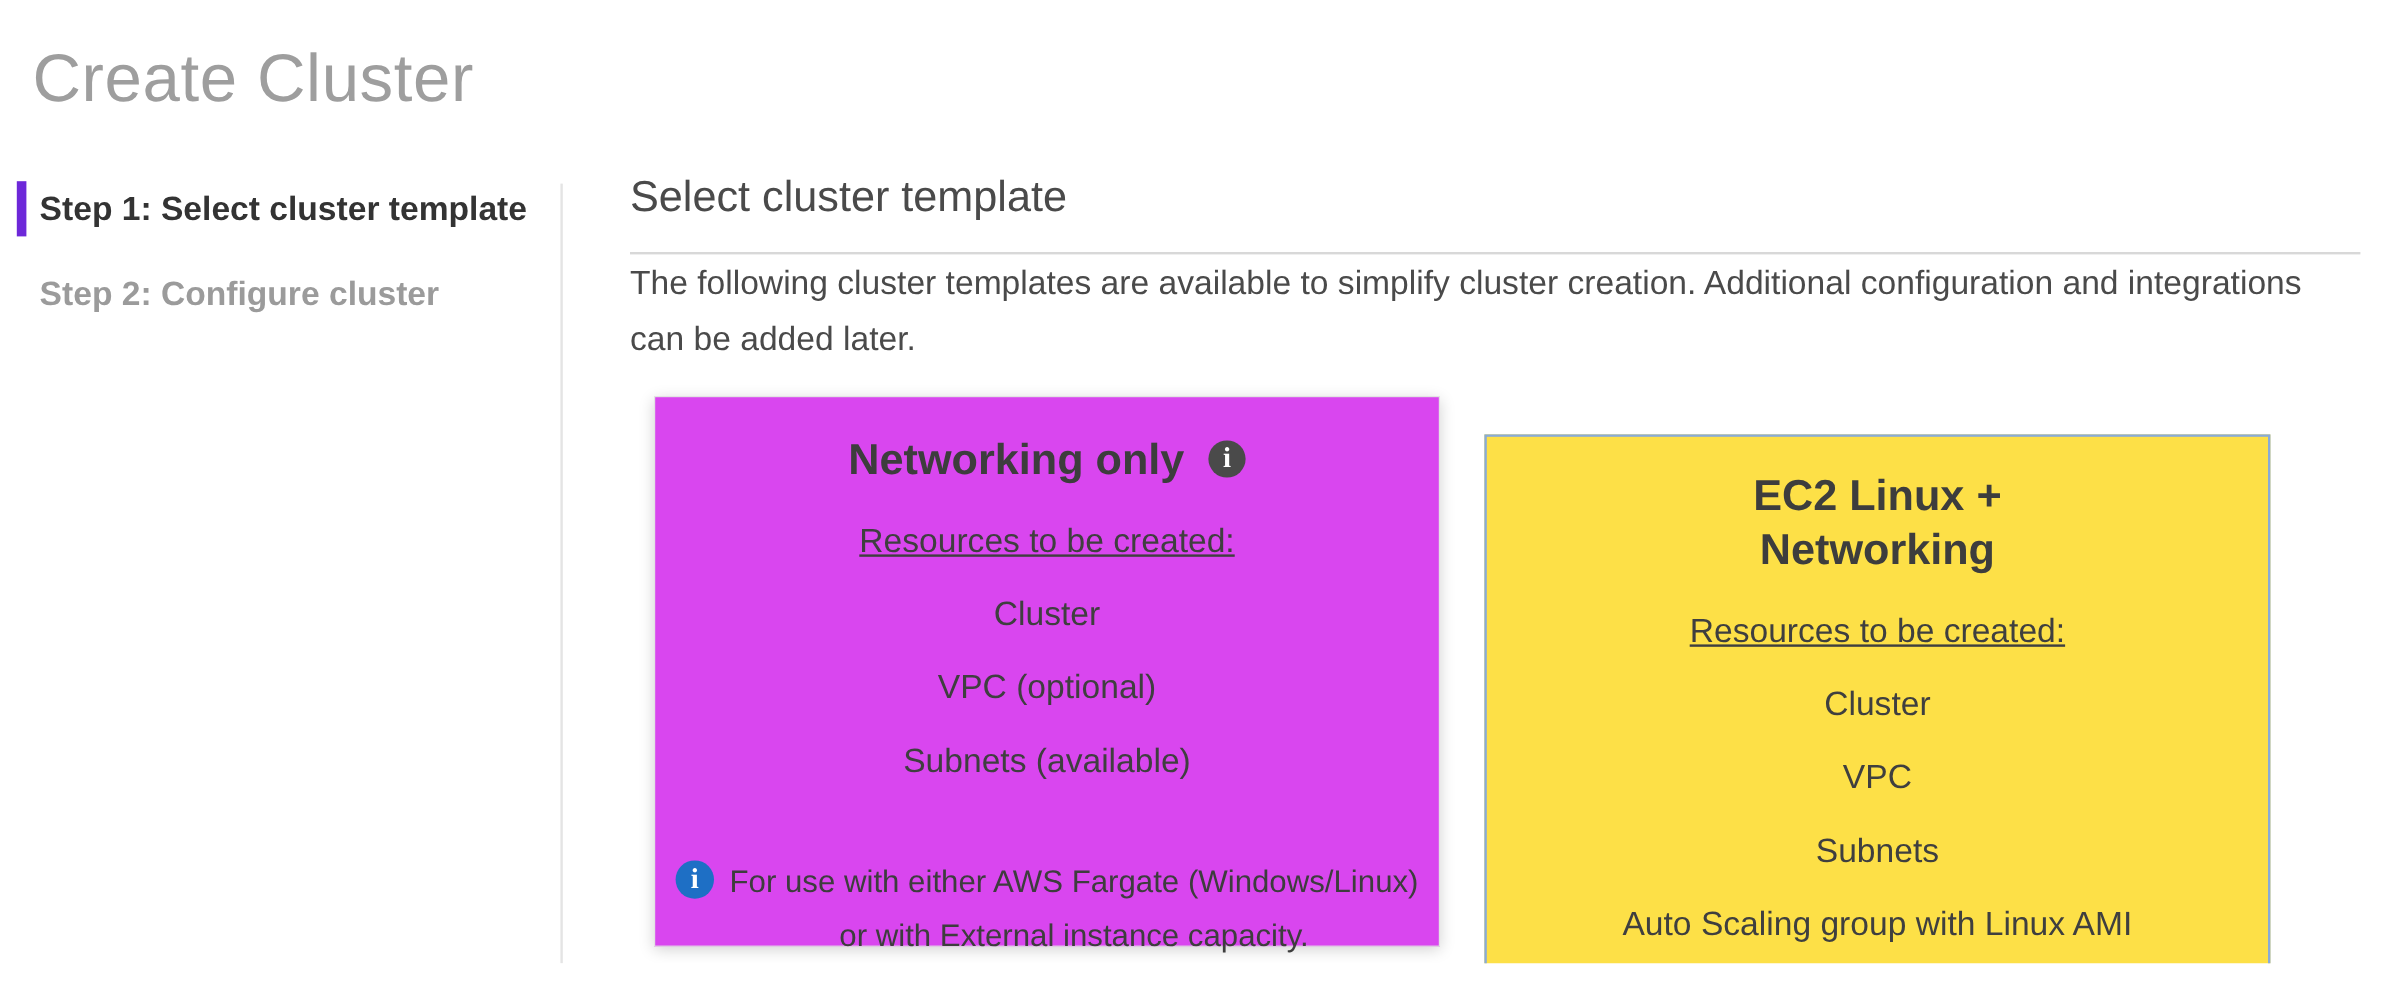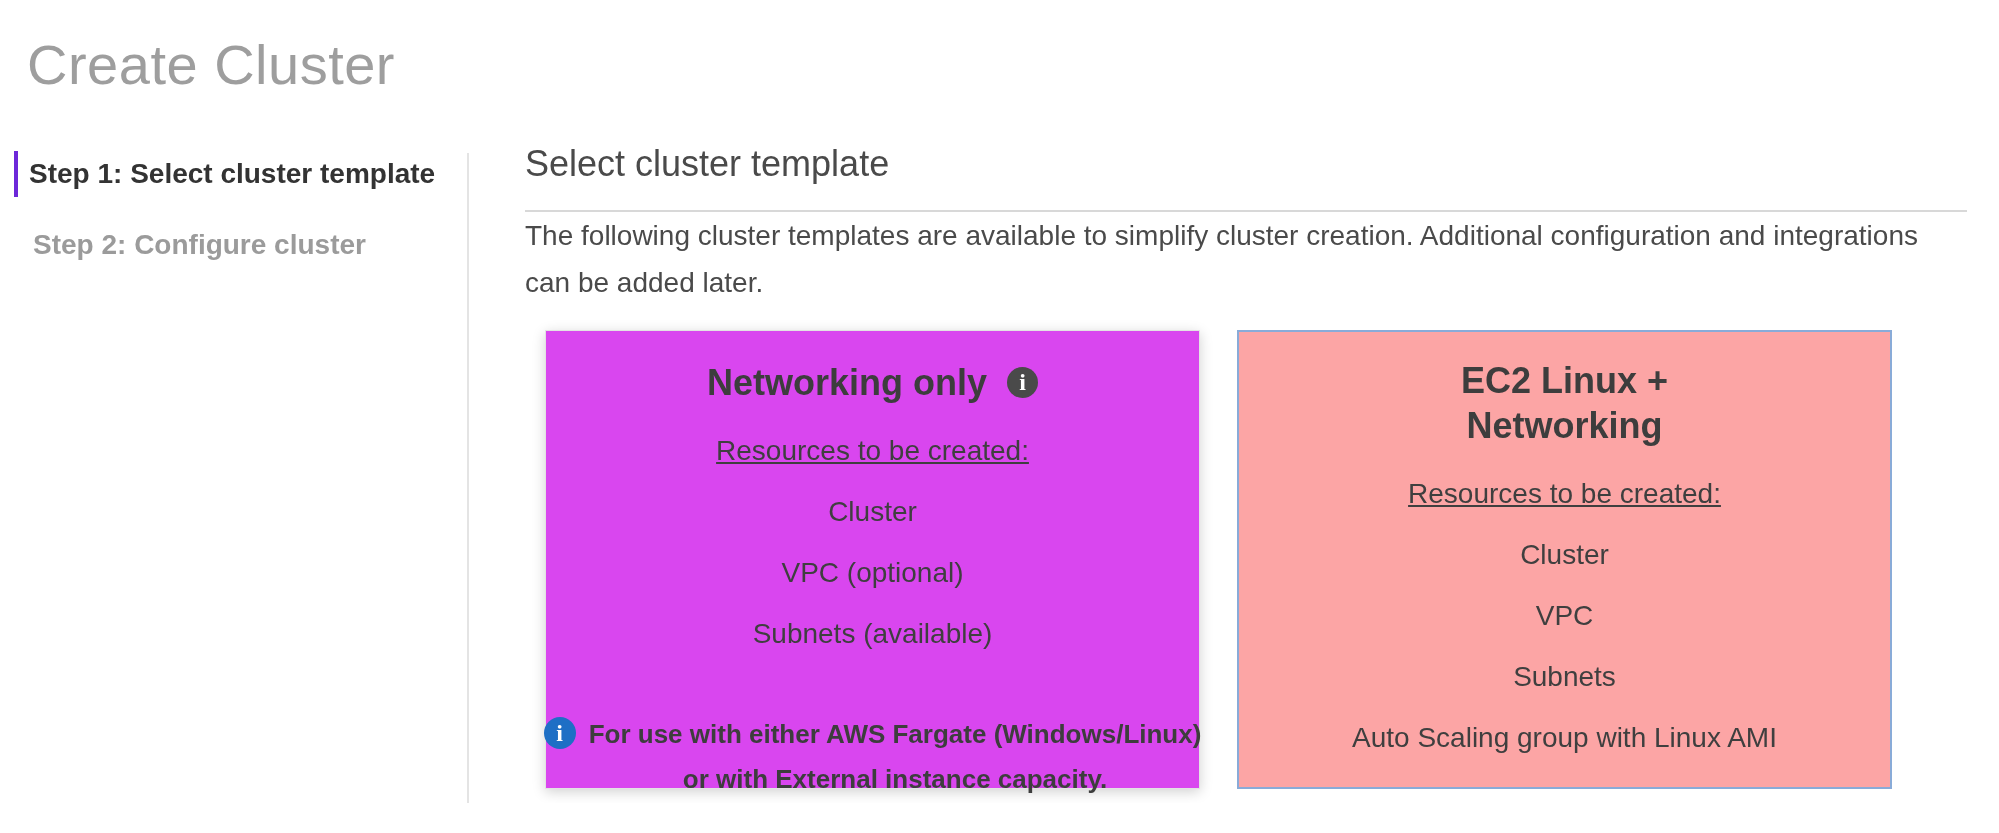--- a/index.html
+++ b/index.html
@@ -34,21 +34,21 @@
   }
   .step {
     font-size: 28px;
     color: #9b9b9b;
     cursor: pointer;
     font-weight: bold;
   }
   .step.active {
     font-weight: 700;
     color: #333333;
-    border-left: 4px solid #6d28d9;
+    border-left: 8px solid #6d28d9;
     padding-left: 11px;
     line-height: 46px;
   }
   .step.inactive {
     margin-top: 26px;
     padding-left: 19px;
     line-height: 44px;
   }
 
   
@@ -97,23 +97,24 @@
     width: 655px;
     height: 459px;
     background: #d946ef;
     border: 1px solid #e3e3e3;
     box-shadow: 0 3px 12px rgba(0,0,0,0.18);
     text-align: center;
     padding: 26px 20px;
     cursor: pointer;
   }
   .card.selected {
-    background: #fca5a5;
+    background: #fde047;
     border: 2px solid #89abd8;
     box-shadow: none;
+    margin-top: 32px;
   }
   .card-title {
     font-size: 36px;
     font-weight: 700;
     color: #3d3d3d;
     line-height: 45px;
   }
   .card-title .title-text { vertical-align: middle; }
   .title-wrap {
     max-width: 300px;
@@ -163,21 +164,21 @@
     color: #ffffff;
     font-family: "Liberation Serif", serif;
     font-size: 24px;
     font-weight: 700;
     line-height: 32px;
     text-align: center;
     margin-top: 5px;
   }
   .note-lines {
     font-size: 26px;
-    font-weight: 700;
+    font-weight: 400;
     color: #3d3d3d;
     line-height: 45px;
   }
   .note-line { white-space: nowrap; }
 </style>
 </head>
 <body>
 
 <div class="page">
 

